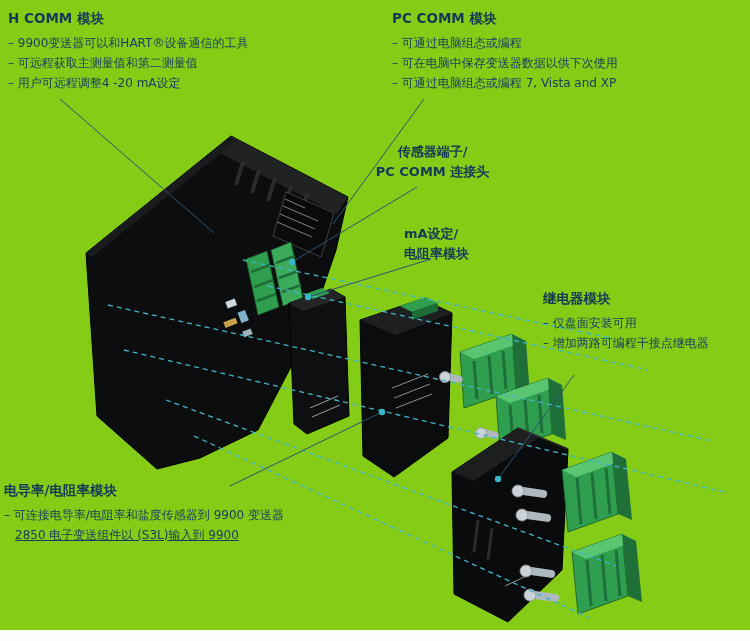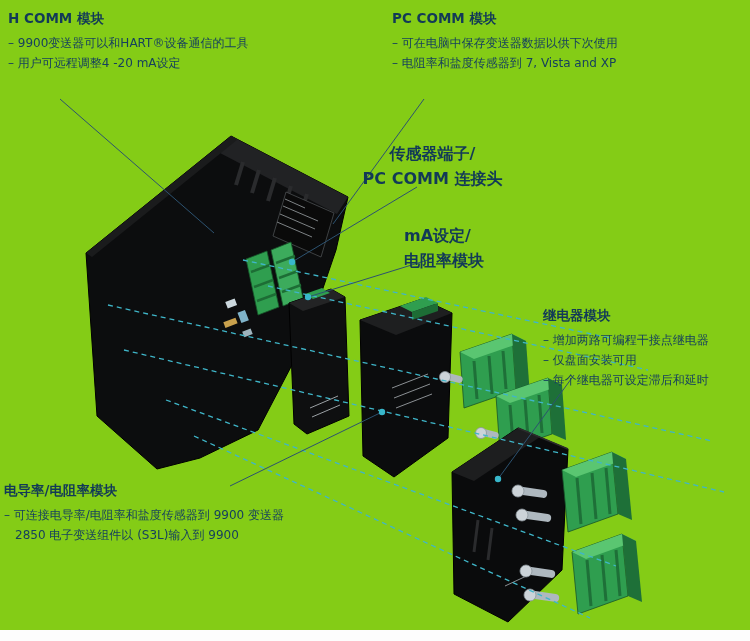--- a/index.html
+++ b/index.html
@@ -21,23 +21,23 @@
     font-size: 13.5px;
     color: #123a57;
     margin-bottom: 5px;
     line-height: 1.3;
   }
   .callout .item {
     font-size: 12px;
     line-height: 1.7;
     white-space: nowrap;
   }
-  .callout .item.indented { padding-left: 11px; }
-
-  .part-label { position: absolute; color: #123a57; font-weight: bold; font-size: 16px; line-height: 1.55; }
+  .callout .item.indented { padding-left: 11px; text-decoration: underline; }
+
+  .part-label { position: absolute; color: #123a57; font-weight: bold; font-size: 13px; line-height: 1.55; }
   .part-label.centered { text-align: center; }
 
   .bottom-margin {
     position: absolute;
     left: 0; right: 0; bottom: 0;
     height: 11px;
     background: #fdfdfd;
   }
 </style>
 </head>
@@ -209,44 +209,45 @@
       <circle cx="292" cy="262" r="3.2"></circle>
       <circle cx="308" cy="297" r="3.2"></circle>
       <circle cx="498" cy="479" r="3.2"></circle>
       <circle cx="382" cy="412" r="3.2"></circle>
     </g>
   </svg>
 
   <div class="callout" style="left:8px; top:10px; width:345px;">
     <div class="title">H COMM 模块</div>
     <div class="item">– 9900变送器可以和HART®设备通信的工具</div>
+    <div class="item">– 可远程获取主测量值和第二测量值</div>
     <div class="item">– 用户可远程调整4 -20 mA设定</div>
   </div>
 
   <div class="callout" style="left:392px; top:10px; width:345px;">
     <div class="title">PC COMM 模块</div>
+    <div class="item">– 可通过电脑组态或编程</div>
     <div class="item">– 可在电脑中保存变送器数据以供下次使用</div>
-    <div class="item">– 电阻率和盐度传感器到 7, Vista and XP</div>
+    <div class="item">– 可通过电脑组态或编程 7, Vista and XP</div>
   </div>
 
   <div class="part-label centered" style="left:360px; top:142px; width:145px;">
     <div>传感器端子/</div>
     <div>PC COMM 连接头</div>
   </div>
 
   <div class="part-label" style="left:404px; top:224px; width:120px;">
     <div>mA设定/</div>
     <div>电阻率模块</div>
   </div>
 
-  <div class="callout" style="left:543px; top:307px; width:205px;">
+  <div class="callout" style="left:543px; top:290px; width:205px;">
     <div class="title">继电器模块</div>
+    <div class="item">– 仅盘面安装可用</div>
     <div class="item">– 增加两路可编程干接点继电器</div>
-    <div class="item">– 仅盘面安装可用</div>
-    <div class="item">– 每个继电器可设定滞后和延时</div>
   </div>
 
   <div class="callout" style="left:4px; top:482px; width:360px;">
     <div class="title">电导率/电阻率模块</div>
     <div class="item">– 可连接电导率/电阻率和盐度传感器到 9900 变送器</div>
     <div class="item indented">2850 电子变送组件以 (S3L)输入到 9900</div>
   </div>
 
   <div class="bottom-margin"></div>
 </div>

